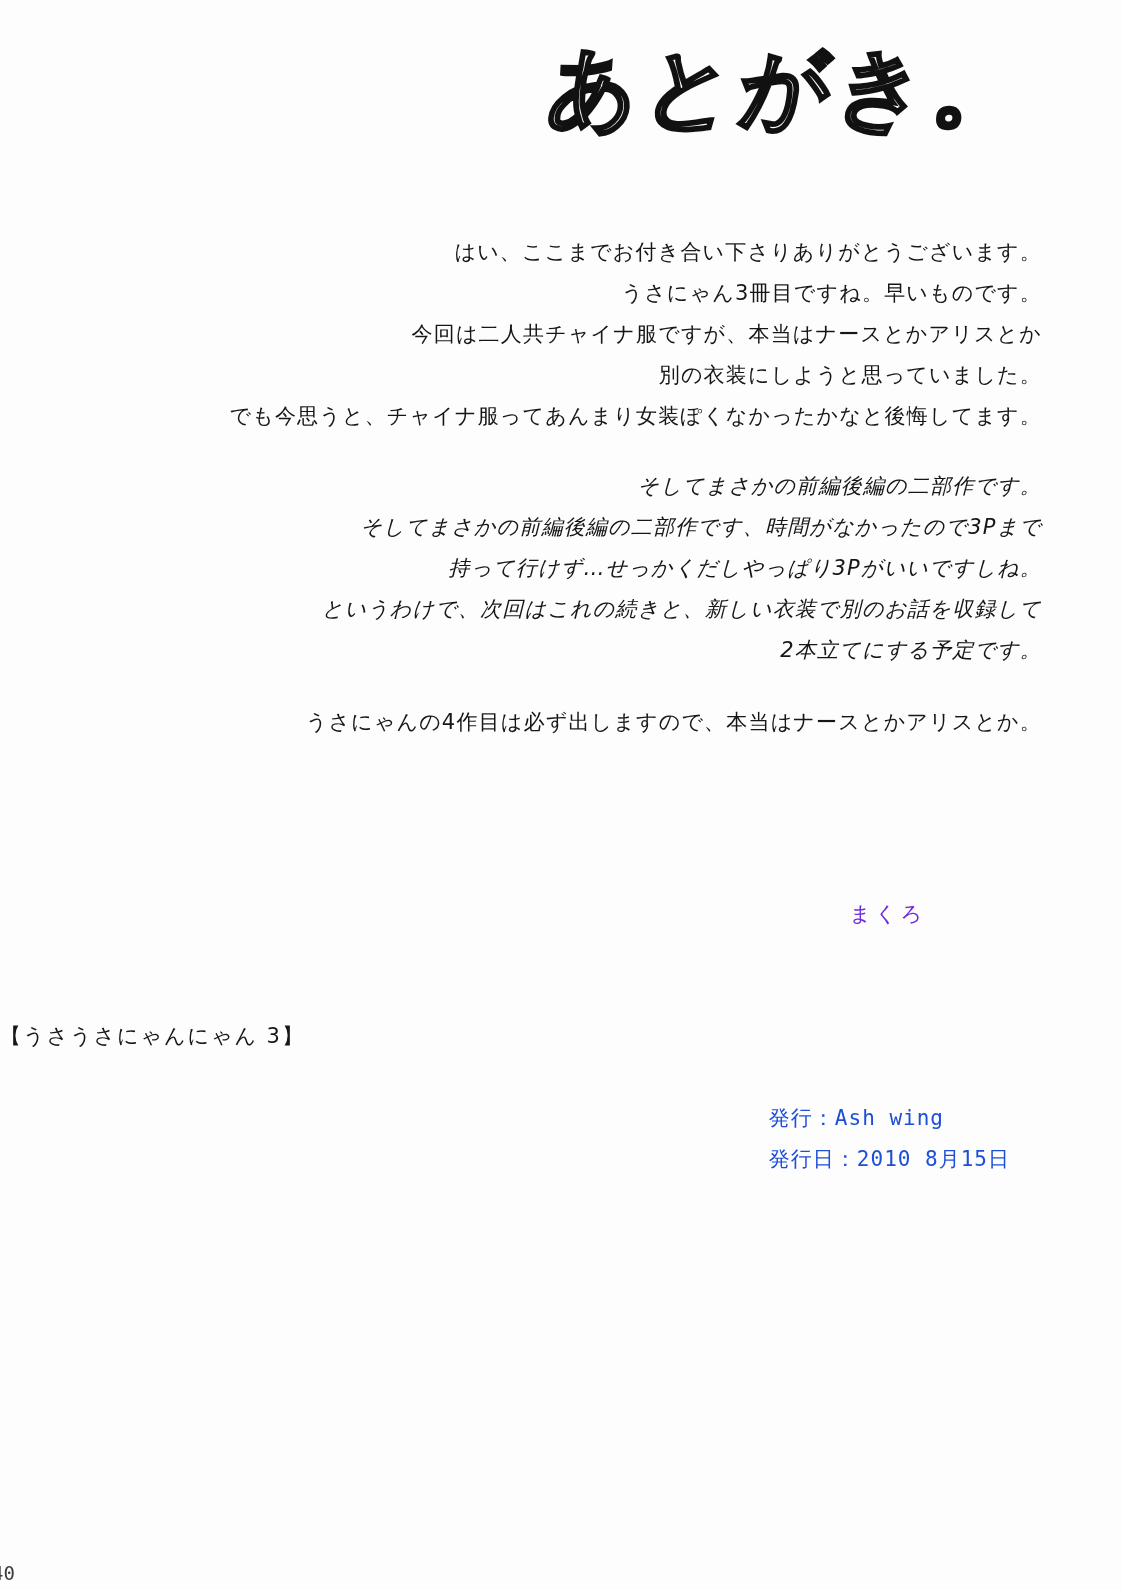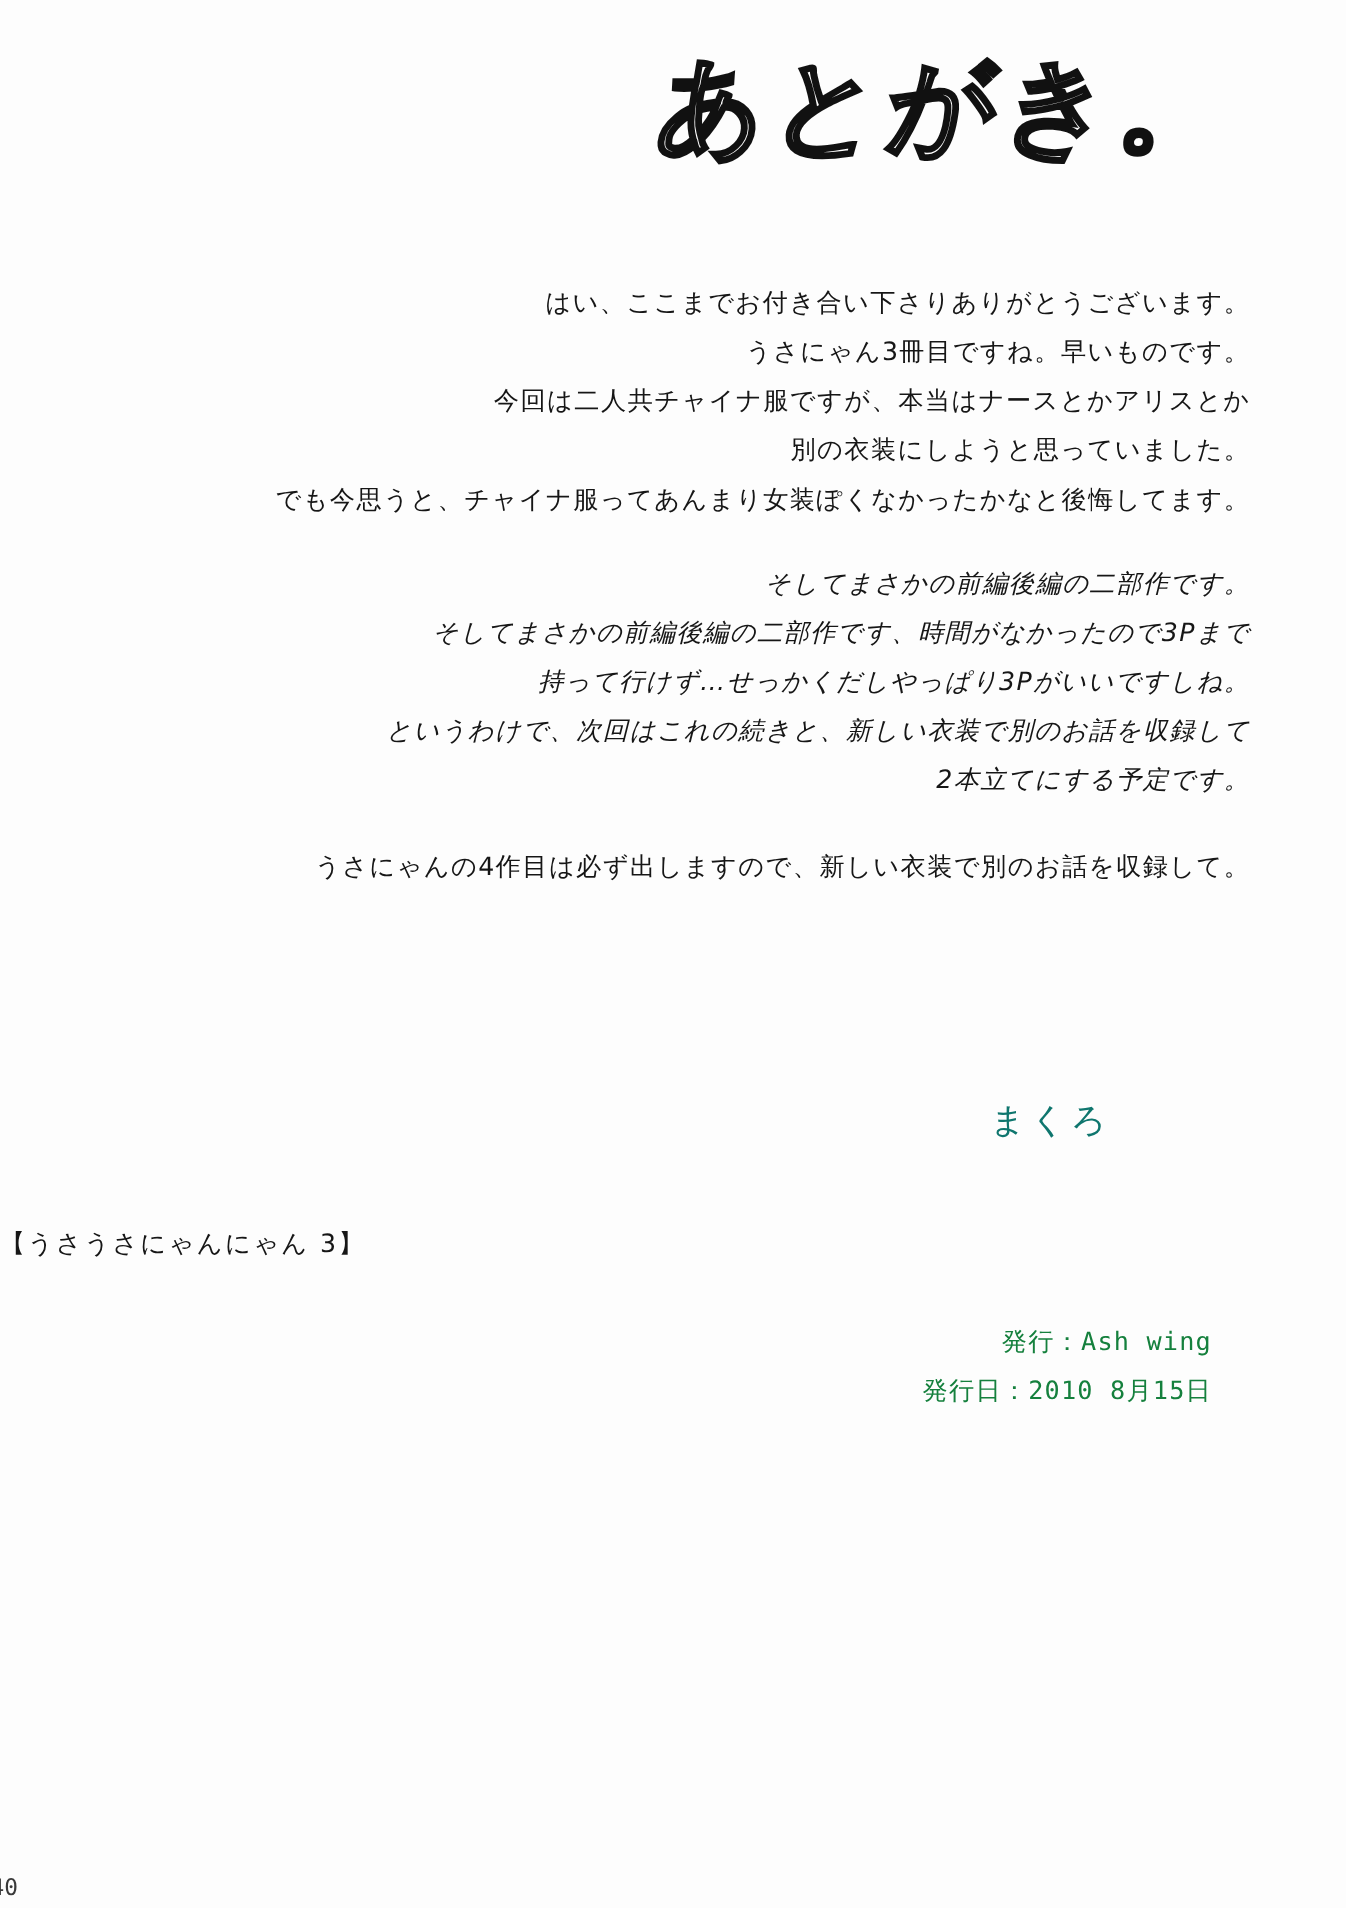--- a/index.html
+++ b/index.html
@@ -57,47 +57,46 @@
 
   .body-block p {
     margin: 0;
   }
 
   
   .signature {
     position: absolute;
     top: 900px;
     right: 196px;
-    font-size: 29px;
+    font-size: 21px;
     letter-spacing: 4px;
-    color: #0f766e;
-    margin-top: 14px;
+    color: #6d28d9;
   }
 
   
   .colophon-title {
     position: absolute;
     top: 1022px;
     left: 0;
     right: 0;
     text-align: left;
     font-size: 21px;
     letter-spacing: 2px;
     color: #161616;
   }
 
   .colophon {
     position: absolute;
     top: 1098px;
     right: 112px;
-    text-align: right;
+    text-align: left;
     font-family: "DejaVu Sans Mono", monospace;
     font-size: 21px;
     line-height: 1.95;
-    color: #15803d;
+    color: #1d4ed8;
     letter-spacing: 1px;
   }
   .colophon div { white-space: nowrap; }
   .colophon .url { font-size: 20px; letter-spacing: 0.5px; }
 
   
   .page-number {
     position: absolute;
     left: -8px;
     bottom: 6px;
@@ -123,21 +122,21 @@
 
   <div class="body-block para-2">
     <p>そしてまさかの前編後編の二部作です。</p>
     <p>そしてまさかの前編後編の二部作です、時間がなかったので3Pまで</p>
     <p>持って行けず…せっかくだしやっぱり3Pがいいですしね。</p>
     <p>というわけで、次回はこれの続きと、新しい衣装で別のお話を収録して</p>
     <p>2本立てにする予定です。</p>
   </div>
 
   <div class="body-block para-3">
-    <p>うさにゃんの4作目は必ず出しますので、新しい衣装で別のお話を収録して。</p>
+    <p>うさにゃんの4作目は必ず出しますので、本当はナースとかアリスとか。</p>
   </div>
 
   <div class="signature">まくろ</div>
 
   <div class="colophon-title">【うさうさにゃんにゃん 3】</div>
 
   <div class="colophon">
     <div>発行：Ash wing</div>
     <div>発行日：2010 8月15日</div>
   </div>

